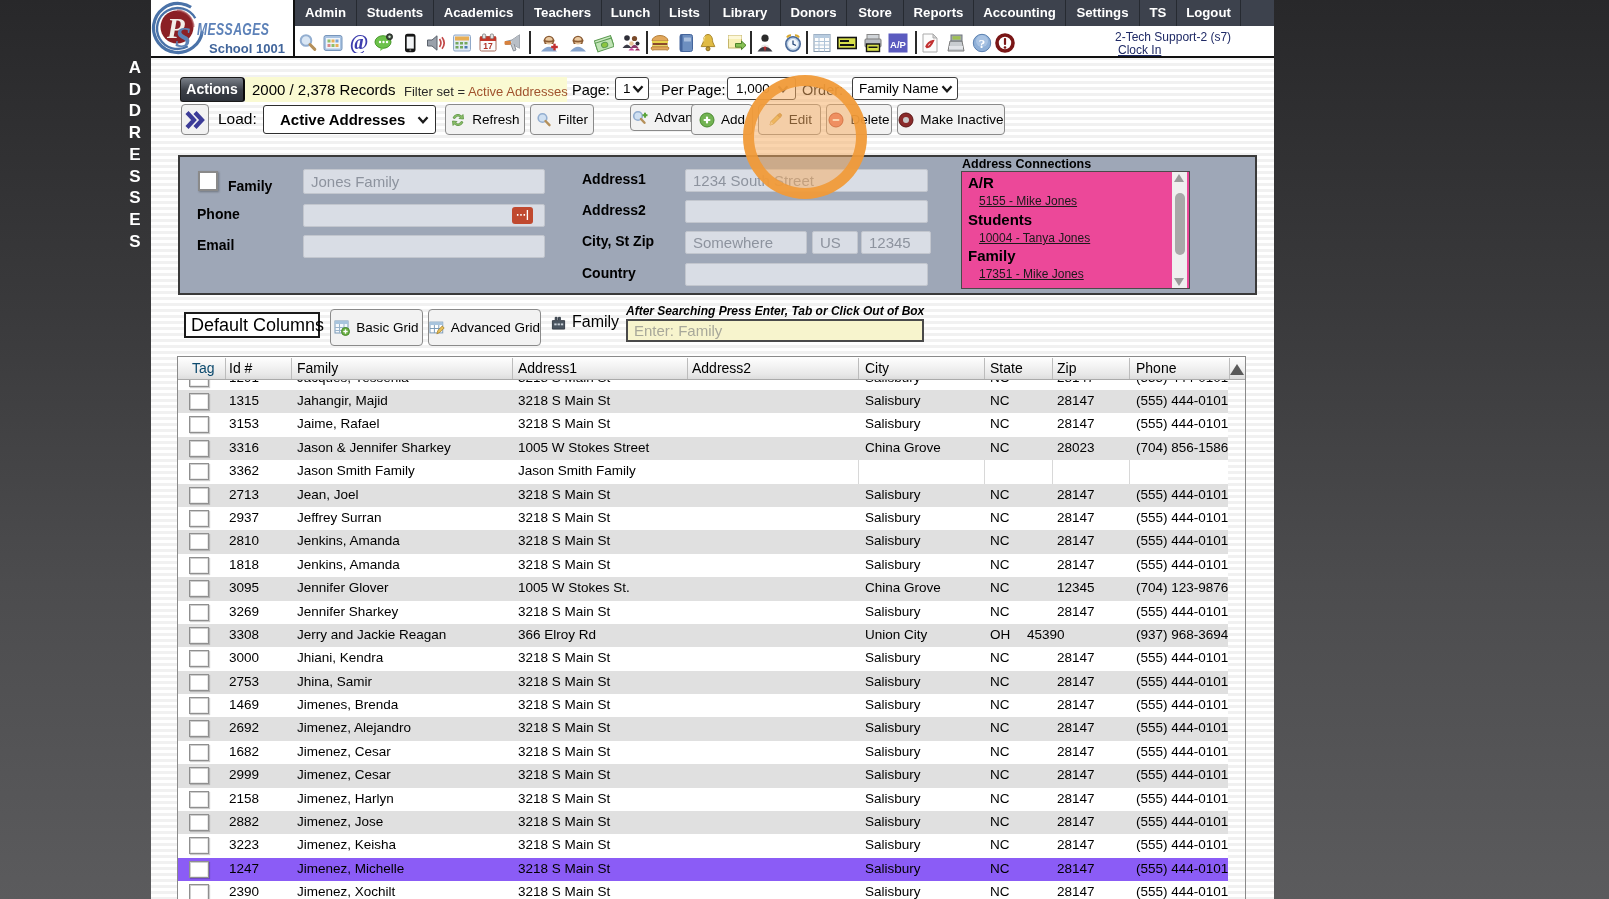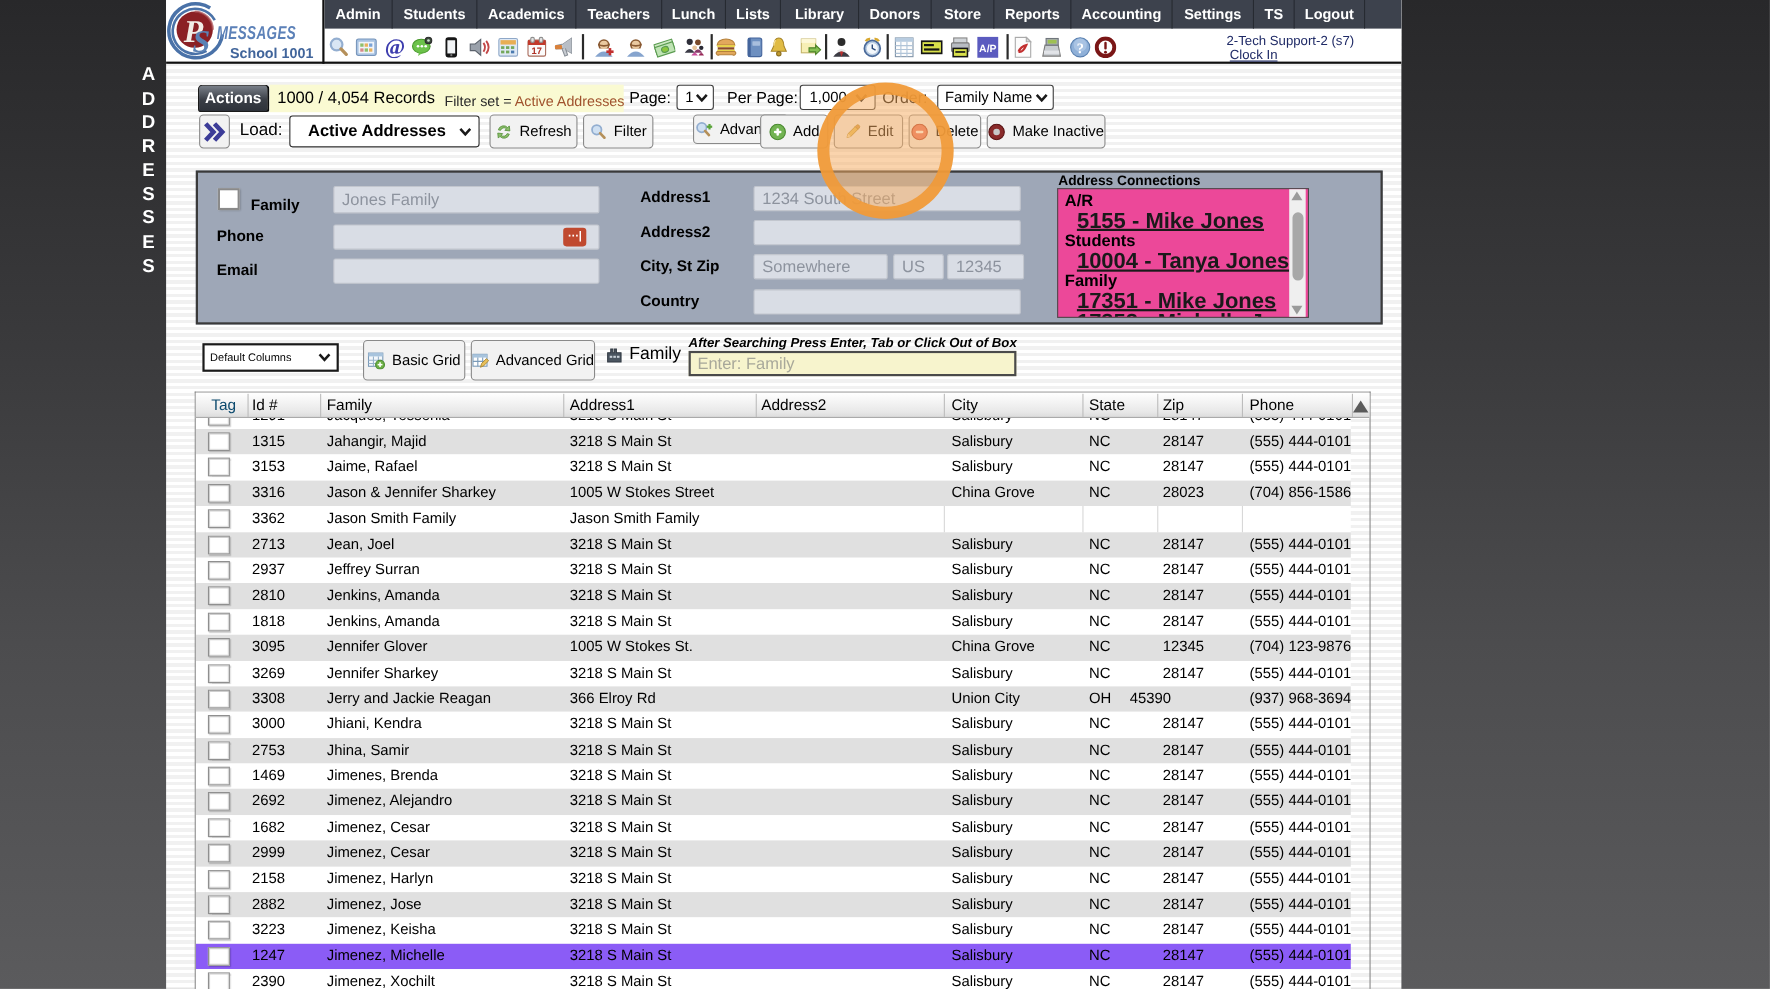--- a/index.html
+++ b/index.html
@@ -13,21 +13,21 @@
 .vsep { position:absolute; top:31px; width:2px; height:23px; background:#2a2a2a; }
 .icon { position:absolute; top:33px; width:20px; height:20px; }
 .sideletter { position:absolute; color:#fff; font-weight:bold; font-size:17px; width:30px; text-align:center; }
 .ybg { position:absolute; background:#fafad2; }
 
 .selbox { position:absolute; background:#fff; border:1.5px solid #3e3e3e; border-radius:3px; display:flex; align-items:center; justify-content:space-between; padding:0 6px 0 8px; font-size:13.5px; color:#000; white-space:nowrap; }
 .btn { position:absolute; background:#f2f2f2; border:1px solid #8a8a8a; border-radius:4px; display:flex; align-items:center; justify-content:center; gap:6px; font-size:13.5px; color:#000; white-space:nowrap; }
 .flabel { position:absolute; font-weight:bold; font-size:14px; color:#000; }
 .finput { position:absolute; background:#d9dde5; border:1px solid #c2c6ce; border-radius:2px; font-size:15px; color:#8d939e; padding-left:7px; display:flex; align-items:center; }
 .conn-h { font-weight:bold; font-size:15px; }
-.conn-l { text-decoration:underline; font-size:20px; color:#1a1a1a;font-weight:bold; }
+.conn-l { text-decoration:underline; font-size:12px; color:#1a1a1a; }
 .cell { position:absolute; top:0; font-size:13.5px; color:#000; white-space:nowrap; line-height:21px; }
 .row { position:relative; width:1051px; height:23.4px; }
 .rcb { position:absolute; left:11px; top:3px; width:20px; height:17px; background:#fff; border:1px solid #8f8f8f; box-shadow:inset 1px 1px 0 #cfcfcf, inset -1px -1px 0 #e8e8e8, 1px 1px 1px rgba(0,0,0,0.2); }
 </style></head><body>
 
 <div class="sideletter" style="left:120px;top:58.0px">A</div>
 <div class="sideletter" style="left:120px;top:79.7px">D</div>
 <div class="sideletter" style="left:120px;top:101.4px">D</div>
 <div class="sideletter" style="left:120px;top:123.1px">R</div>
 <div class="sideletter" style="left:120px;top:144.8px">E</div>
@@ -234,21 +234,21 @@
       <circle cx="10" cy="10" r="8" fill="#fdfdfd" stroke="#7a1616" stroke-width="3.6"></circle>
       <rect x="8.9" y="5" width="2.2" height="7" rx="1" fill="#7a1616"></rect>
       <circle cx="10" cy="14.5" r="1.3" fill="#7a1616"></circle>
     </svg></div>
 <div class="abs" style="left:1115px;top:30px;font-size:12px;color:#1f2a66">2-Tech Support-2 (s7)</div>
 <div class="abs" style="left:1118px;top:43px;font-size:12px;color:#1f2a66;text-decoration:underline">Clock In</div>
 <div class="ybg" style="left:245px;top:77px;width:322px;height:25px"></div>
 <div class="abs" style="left:180px;top:77px;width:65px;height:25px;border-radius:4px 4px 3px 3px;
  background:linear-gradient(to bottom,#7a8089,#3a3e46 55%,#2e323a);border:1px solid #1a1a1a;border-right:2px solid #0a0a0a;
  color:#fff;font-weight:bold;font-size:14px;text-align:center;line-height:23px">Actions</div>
-<div class="abs" style="left:252px;top:81px;font-size:15px;color:#000">1000 / 4,054 Records</div>
+<div class="abs" style="left:252px;top:81px;font-size:15px;color:#000">2000 / 2,378 Records</div>
 <div class="abs" style="left:404px;top:84px;font-size:13px;color:#2a2a2a">Filter set = <span style="color:#a0522d">Active Addresses</span></div>
 <div class="abs" style="left:572px;top:82px;font-size:14.5px;color:#000">Page:</div>
 <div class="selbox" style="left:615px;top:77px;width:34px;height:23px;padding:0 4px 0 7px">1 <svg width="12" height="8" viewBox="0 0 12 8">
       <path d="M1.5 1.2 L6 6.2 L10.5 1.2" stroke="#1a1a1a" stroke-width="2.3" fill="none"></path>
     </svg></div>
 <div class="abs" style="left:661px;top:82px;font-size:14.5px;color:#000">Per Page:</div>
 <div class="selbox" style="left:727px;top:77px;width:69px;height:23px">1,000 <svg width="12" height="8" viewBox="0 0 12 8">
       <path d="M1.5 1.2 L6 6.2 L10.5 1.2" stroke="#1a1a1a" stroke-width="2.3" fill="none"></path>
     </svg></div>
 <div class="abs" style="left:802px;top:82px;font-size:14.5px;color:#000">Order:</div>
@@ -326,21 +326,21 @@
 <div class="conn-h">Family</div>
 <div class="conn-l" style="padding-left:11px">17351 - Mike Jones</div>
 <div class="conn-l" style="padding-left:11px">17352 - Michelle J</div>
 </div>
   </div>
 <div class="abs" style="left:1172px;top:172px;width:15px;height:116px;background:#efefef">
 <div style="position:absolute;top:2px;left:2px;width:0;height:0;border-left:5.5px solid transparent;border-right:5.5px solid transparent;border-bottom:8px solid #9a9a9a"></div>
 <div style="position:absolute;top:21px;left:2.5px;width:10px;height:62px;background:#a8a8a8;border-radius:5px"></div>
 <div style="position:absolute;bottom:2px;left:2px;width:0;height:0;border-left:5.5px solid transparent;border-right:5.5px solid transparent;border-top:8px solid #9a9a9a"></div>
 </div>
-<div class="selbox" style="left:184px;top:312px;width:124px;height:26px;border:2px solid #1a1a1a;border-radius:0;font-size:10px;padding:0 5px">Default Columns <svg width="12" height="8" viewBox="0 0 12 8">
+<div class="selbox" style="left:184px;top:312px;width:136px;height:26px;border:2px solid #1a1a1a;border-radius:0;font-size:18px;padding:0 5px">Default Columns <svg width="12" height="8" viewBox="0 0 12 8">
       <path d="M1.5 1.2 L6 6.2 L10.5 1.2" stroke="#1a1a1a" stroke-width="2.3" fill="none"></path>
     </svg></div>
 <div class="btn" style="left:330px;top:309px;width:93px;height:37px"><svg width="16" height="16" viewBox="0 0 16 16">
       <rect x="1" y="1" width="13" height="12" fill="#f4f8fc" stroke="#7a9ab8"></rect>
       <rect x="1" y="1" width="13" height="3" fill="#a8c4dd"></rect>
       <path d="M1 7.5 h13 M1 10.5 h13 M5.5 4 v9 M10 4 v9" stroke="#9ab4cc"></path>
       <circle cx="11.5" cy="11.5" r="4" fill="#6cb043" stroke="#4a8a30"></circle>
       <rect x="9.3" y="10.8" width="4.4" height="1.4" fill="#fff"></rect>
       <rect x="10.8" y="9.3" width="1.4" height="4.4" fill="#fff"></rect>
     </svg>Basic Grid</div>

